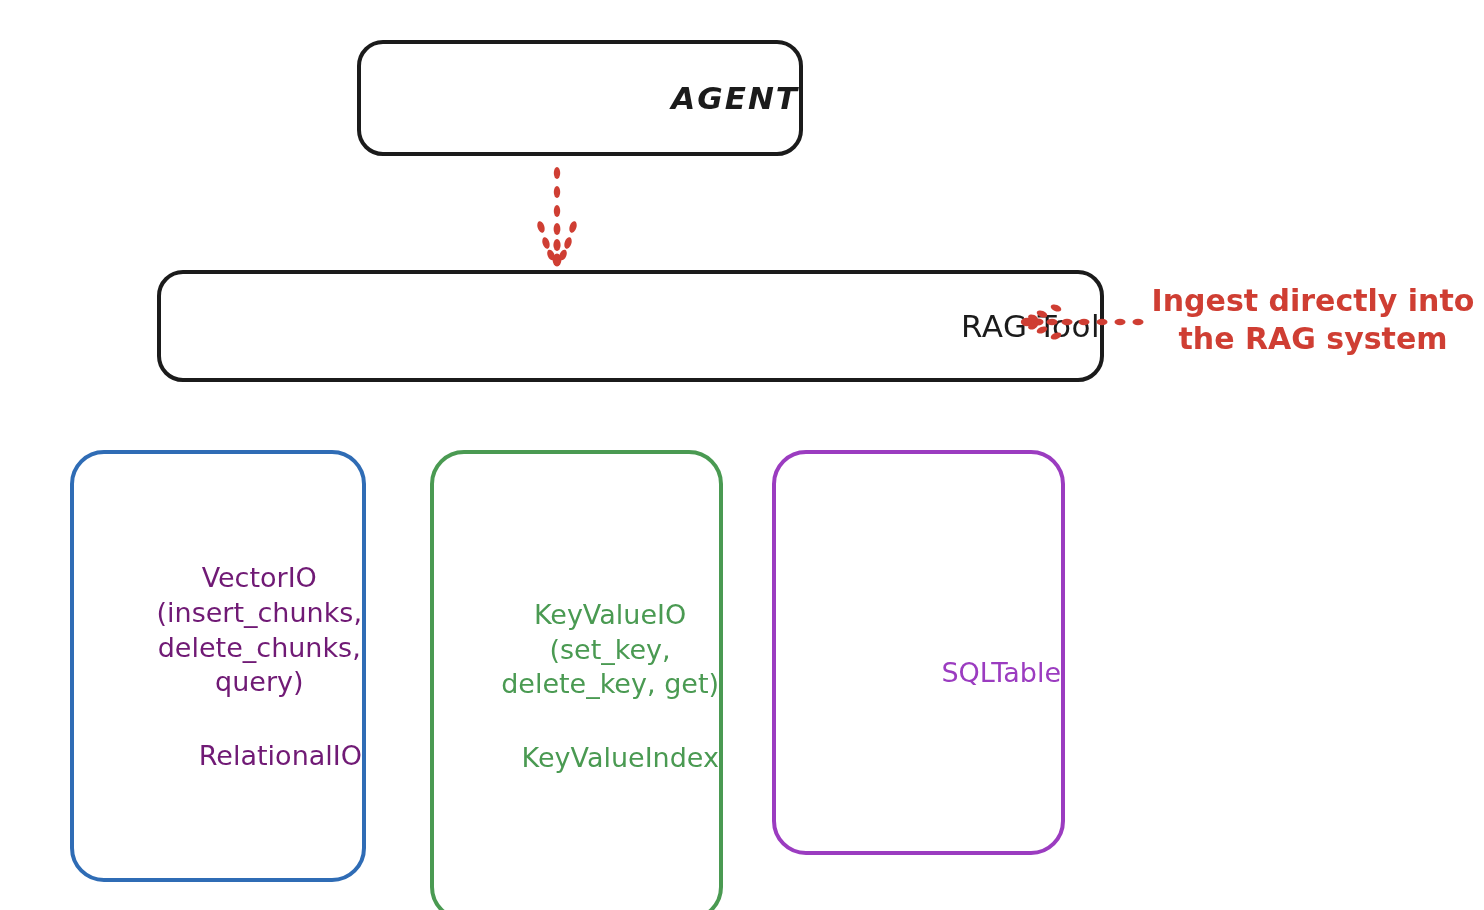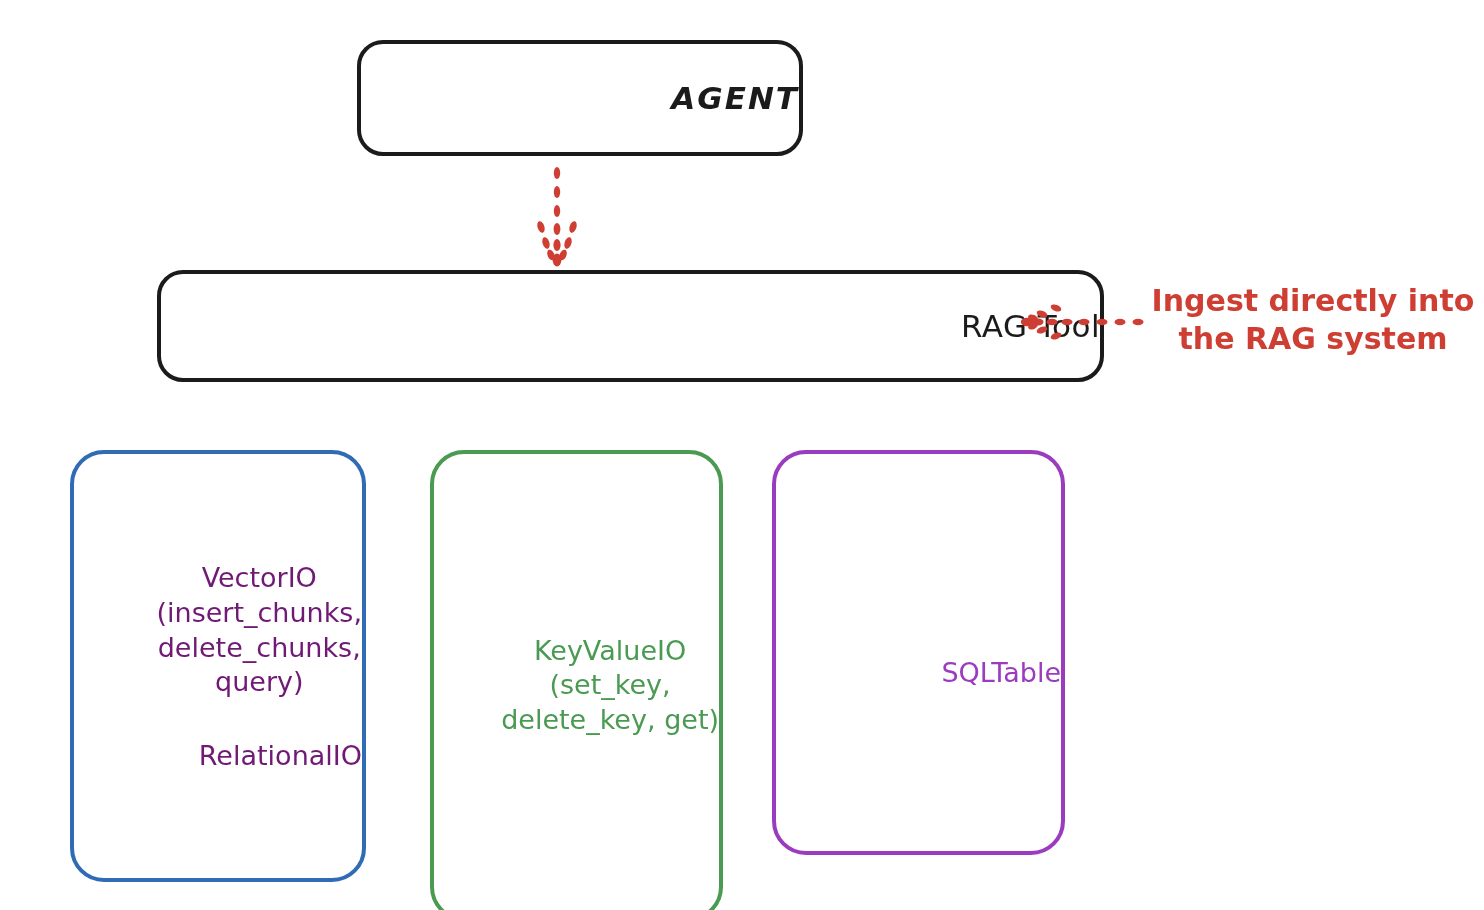--- a/index.html
+++ b/index.html
@@ -138,19 +138,20 @@
 (insert_chunks,
 delete_chunks,
 query)</span>
     <span class="leaf-index">RelationalIO</span>
   </div>
 
   <div class="node node-color" style="left:430px; top:450px; width:293px; height:471px; border-color:#4a9a52; color:#4a9a52;">
     <span class="leaf-text">KeyValueIO
 (set_key,
 delete_key, get)</span>
+    <span class="leaf-index">KeyValueIndex</span>
   </div>
 
   <div class="node node-color" style="left:772px; top:450px; width:293px; height:405px; border-color:#9b3cc0; color:#9b3cc0;">
     <span class="leaf-index">SQLTable</span>
   </div>
 
 </div>
 
 </body></html>

